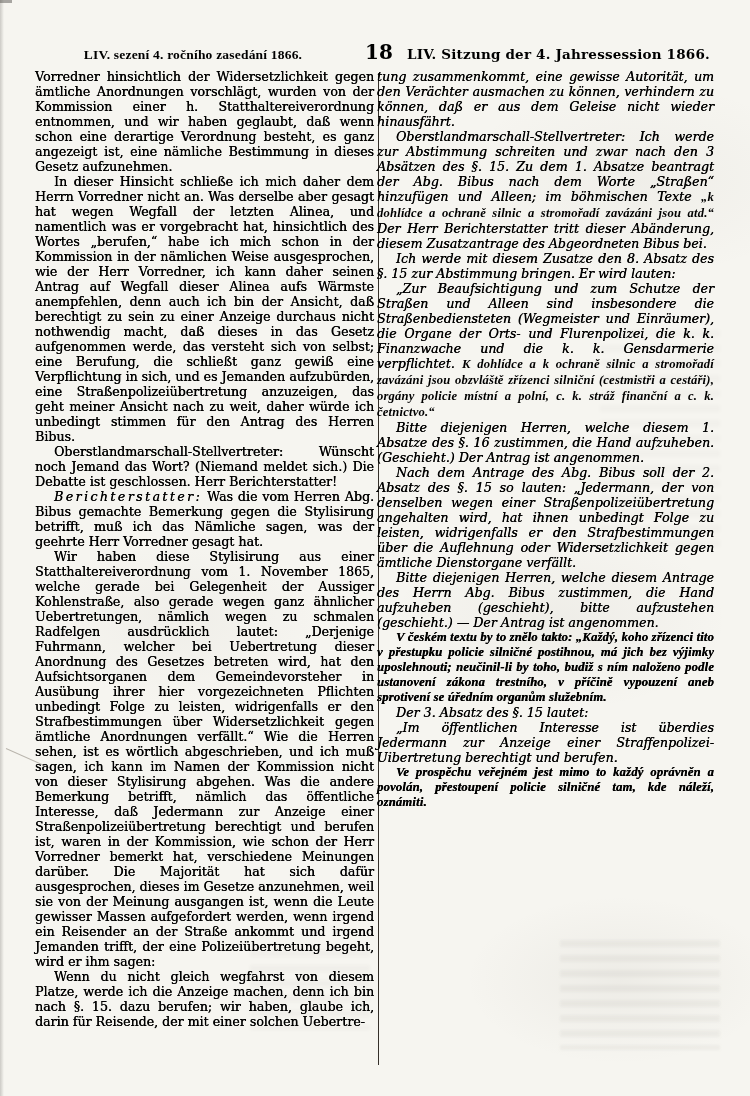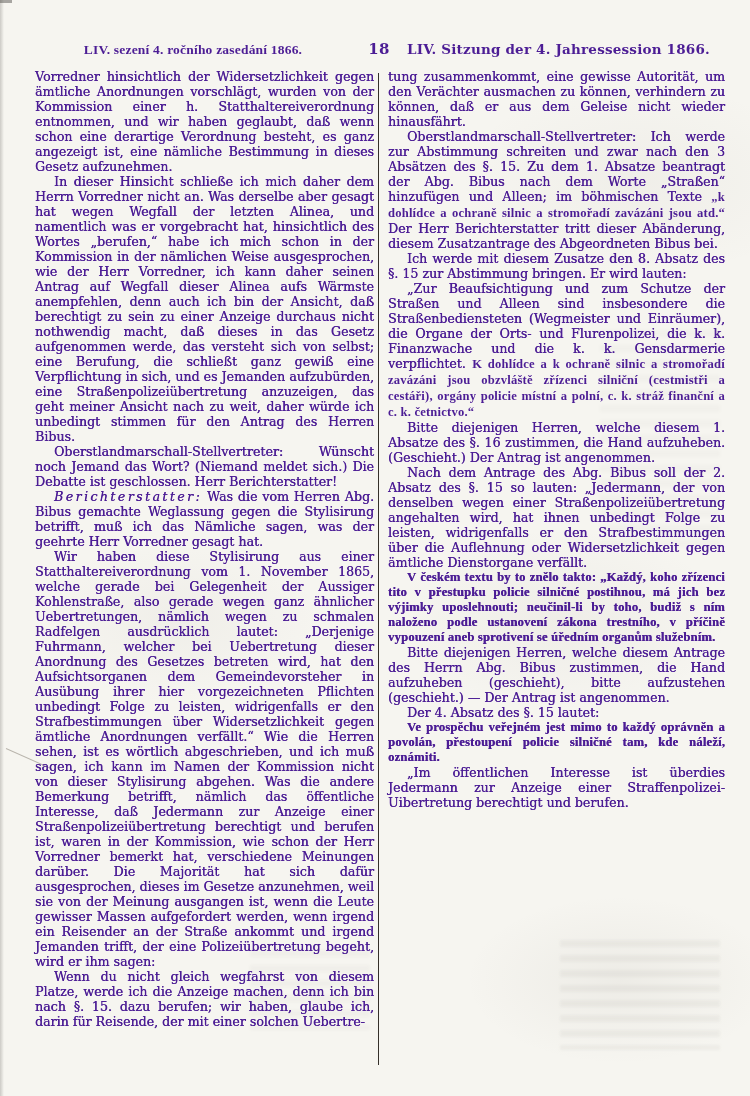--- a/index.html
+++ b/index.html
@@ -1,47 +1,47 @@
 <!DOCTYPE html>
 <html><head>
 <meta charset="utf-8">
 <style>
   html,body{margin:0;padding:0;background:#e9e7e2;}
   .page{
     position:relative;width:750px;height:1096px;margin:0 auto;
-    background:#f6f5f0;overflow:hidden;color:#4c1d95;
+    background:#f6f5f0;overflow:hidden;color:#000000;
     font-family:"DejaVu Serif", serif;
   }
   
   .page::before{
     content:"";position:absolute;inset:0;pointer-events:none;
     background:
       radial-gradient(220px 120px at 620px 980px, rgba(120,112,100,.07), transparent 70%),
       radial-gradient(260px 140px at 640px 180px, rgba(120,112,100,.05), transparent 70%),
       radial-gradient(200px 120px at 180px 620px, rgba(120,112,100,.05), transparent 70%),
       radial-gradient(240px 130px at 560px 620px, rgba(120,112,100,.06), transparent 70%);
   }
   .header{
     position:absolute;top:40px;left:35px;width:688px;
     display:grid;grid-template-columns:1fr 56px 1fr;align-items:baseline;
     font-size:13.5px;font-weight:bold;letter-spacing:.2px;white-space:nowrap;
   }
   .header .h-left{text-align:center;font-family:"Liberation Serif",serif;}
-  .header .h-num{text-align:center;font-size:15px;}
+  .header .h-num{text-align:center;font-size:20px;}
   .header .h-right{text-align:left;}
   .divider{
     position:absolute;top:73px;left:378px;width:1px;height:992px;
     background:#35302a;
   }
   .col{
     position:absolute;top:69px;font-size:12.6px;line-height:15px;
     text-align:justify;
   }
   .col-left{left:35px;width:339px;}
-  .col-right{left:388px;width:337px;}
+  .col-right{left:377px;width:337px;font-style:italic;}
   .col p{margin:0;padding:0;text-shadow:.3px 0 0 currentColor;}
   .col p.ind{text-indent:19px;}
   .cz{
     font-family:"Liberation Serif",serif;font-weight:bold;
     letter-spacing:.2px;text-shadow:none;
   }
   .gesperrt{letter-spacing:2.4px;font-style:italic;}
   
   .edge-shade{position:absolute;left:0;top:0;width:4px;height:100%;
     background:linear-gradient(to right, rgba(95,92,88,.28), rgba(95,92,88,0));}
@@ -71,32 +71,32 @@
     <span class="h-num">18</span>
     <span class="h-right">LIV. Sitzung der 4. Jahressession 1866.</span>
   </div>
 
   <div class="divider"></div>
 
   <div class="col col-left">
     <p>Vorredner hinsichtlich der Widersetzlichkeit gegen ämtliche Anordnungen vorschlägt, wurden von der Kommission einer h. Statthaltereiverordnung entnommen, und wir haben geglaubt, daß wenn schon eine derartige Verordnung besteht, es ganz angezeigt ist, eine nämliche Bestimmung in dieses Gesetz aufzunehmen.</p>
     <p class="ind">In dieser Hinsicht schließe ich mich daher dem Herrn Vorredner nicht an. Was derselbe aber gesagt hat wegen Wegfall der letzten Alinea, und namentlich was er vorgebracht hat, hinsichtlich des Wortes „berufen,“ habe ich mich schon in der Kommission in der nämlichen Weise ausgesprochen, wie der Herr Vorredner, ich kann daher seinen Antrag auf Wegfall dieser Alinea aufs Wärmste anempfehlen, denn auch ich bin der Ansicht, daß berechtigt zu sein zu einer Anzeige durchaus nicht nothwendig macht, daß dieses in das Gesetz aufgenommen werde, das versteht sich von selbst; eine Berufung, die schließt ganz gewiß eine Verpflichtung in sich, und es Jemanden aufzubürden, eine Straßenpolizeiübertretung anzuzeigen, das geht meiner Ansicht nach zu weit, daher würde ich unbedingt stimmen für den Antrag des Herren Bibus.</p>
     <p class="ind"><span class="speaker">Oberstlandmarschall-Stellvertreter:</span> <span>Wünscht noch Jemand das Wort? (Niemand meldet sich.) Die Debatte ist geschlossen. Herr Berichterstatter!</span></p>
-    <p class="ind"><span class="gesperrt">Berichterstatter:</span> <span>Was die vom Herren Abg. Bibus gemachte Weglassung gegen die Stylisirung betrifft, muß ich das Nämliche sagen, was der geehrte Herr Vorredner gesagt hat.</span></p>
+    <p class="ind"><span class="gesperrt">Berichterstatter:</span> <span>Was die vom Herren Abg. Bibus gemachte Bemerkung gegen die Stylisirung betrifft, muß ich das Nämliche sagen, was der geehrte Herr Vorredner gesagt hat.</span></p>
     <p class="ind">Wir haben diese Stylisirung aus einer Statthaltereiverordnung vom 1. November 1865, welche gerade bei Gelegenheit der Aussiger Kohlenstraße, also gerade wegen ganz ähnlicher Uebertretungen, nämlich wegen zu schmalen Radfelgen ausdrücklich lautet: „Derjenige Fuhrmann, welcher bei Uebertretung dieser Anordnung des Gesetzes betreten wird, hat den Aufsichtsorganen dem Gemeindevorsteher in Ausübung ihrer hier vorgezeichneten Pflichten unbedingt Folge zu leisten, widrigenfalls er den Strafbestimmungen über Widersetzlichkeit gegen ämtliche Anordnungen verfällt.“ Wie die Herren sehen, ist es wörtlich abgeschrieben, und ich muß sagen, ich kann im Namen der Kommission nicht von dieser Stylisirung abgehen. Was die andere Bemerkung betrifft, nämlich das öffentliche Interesse, daß Jedermann zur Anzeige einer Straßenpolizeiübertretung berechtigt und berufen ist, waren in der Kommission, wie schon der Herr Vorredner bemerkt hat, verschiedene Meinungen darüber. Die Majorität hat sich dafür ausgesprochen, dieses im Gesetze anzunehmen, weil sie von der Meinung ausgangen ist, wenn die Leute gewisser Massen aufgefordert werden, wenn irgend ein Reisender an der Straße ankommt und irgend Jemanden trifft, der eine Polizeiübertretung begeht, wird er ihm sagen:</p>
     <p class="ind">Wenn du nicht gleich wegfahrst von diesem Platze, werde ich die Anzeige machen, denn ich bin nach §. 15. dazu berufen; wir haben, glaube ich, darin für Reisende, der mit einer solchen Uebertre-</p>
   </div>
 
   <div class="col col-right">
     <p>tung zusammenkommt, eine gewisse Autorität, um den Verächter ausmachen zu können, verhindern zu können, daß er aus dem Geleise nicht wieder hinausfährt.</p>
     <p class="ind"><span class="speaker">Oberstlandmarschall-Stellvertreter:</span> <span>Ich werde zur Abstimmung schreiten und zwar nach den 3 Absätzen des §. 15. Zu dem 1. Absatze beantragt der Abg. Bibus nach dem Worte „Straßen“ hinzufügen und Alleen; im böhmischen Texte </span><span class="cz">„k dohlídce a ochraně silnic a stromořadí zavázáni jsou atd.“</span><span> Der Herr Berichterstatter tritt dieser Abänderung, diesem Zusatzantrage des Abgeordneten Bibus bei.</span></p>
     <p class="ind">Ich werde mit diesem Zusatze den 8. Absatz des §. 15 zur Abstimmung bringen. Er wird lauten:</p>
     <p class="ind"><span>„Zur Beaufsichtigung und zum Schutze der Straßen und Alleen sind insbesondere die Straßenbediensteten (Wegmeister und Einräumer), die Organe der Orts- und Flurenpolizei, die k. k. Finanzwache und die k. k. Gensdarmerie verpflichtet. </span><span class="cz">K dohlídce a k ochraně silnic a stromořadí zavázáni jsou obzvláště zřízenci silniční (cestmistři a cestáři), orgány policie místní a polní, c. k. stráž finanční a c. k. četnictvo.“</span></p>
     <p class="ind">Bitte diejenigen Herren, welche diesem 1. Absatze des §. 16 zustimmen, die Hand aufzuheben. (Geschieht.) Der Antrag ist angenommen.</p>
     <p class="ind">Nach dem Antrage des Abg. Bibus soll der 2. Absatz des §. 15 so lauten: „Jedermann, der von denselben wegen einer Straßenpolizeiübertretung angehalten wird, hat ihnen unbedingt Folge zu leisten, widrigenfalls er den Strafbestimmungen über die Auflehnung oder Widersetzlichkeit gegen ämtliche Dienstorgane verfällt.</p>
+    <p class="ind">Bitte diejenigen Herren, welche diesem Antrage des Herrn Abg. Bibus zustimmen, die Hand aufzuheben (geschieht), bitte aufzustehen (geschieht.) — Der Antrag ist angenommen.</p>
     <p class="ind cz">V českém textu by to znělo takto: „Každý, koho zřízenci tito v přestupku policie silničné postihnou, má jich bez výjimky uposlehnouti; neučinil-li by toho, budiž s ním naloženo podle ustanovení zákona trestního, v příčině vypouzení aneb sprotivení se úředním organům služebním.</p>
-    <p class="ind">Bitte diejenigen Herren, welche diesem Antrage des Herrn Abg. Bibus zustimmen, die Hand aufzuheben (geschieht), bitte aufzustehen (geschieht.) — Der Antrag ist angenommen.</p>
-    <p class="ind">Der 4. Absatz des §. 15 lautet:</p>
+    <p class="ind">Der 3. Absatz des §. 15 lautet:</p>
+    <p class="ind">„Im öffentlichen Interesse ist überdies Jedermann zur Anzeige einer Straffenpolizei-Uibertretung berechtigt und berufen.</p>
     <p class="ind cz">Ve prospěchu veřejném jest mimo to každý oprávněn a povolán, přestoupení policie silničné tam, kde náleží, oznámiti.</p>
-    <p class="ind">„Im öffentlichen Interesse ist überdies Jedermann zur Anzeige einer Straffenpolizei-Uibertretung berechtigt und berufen.</p>
   </div>
 
 </div>
 
 </body></html>

